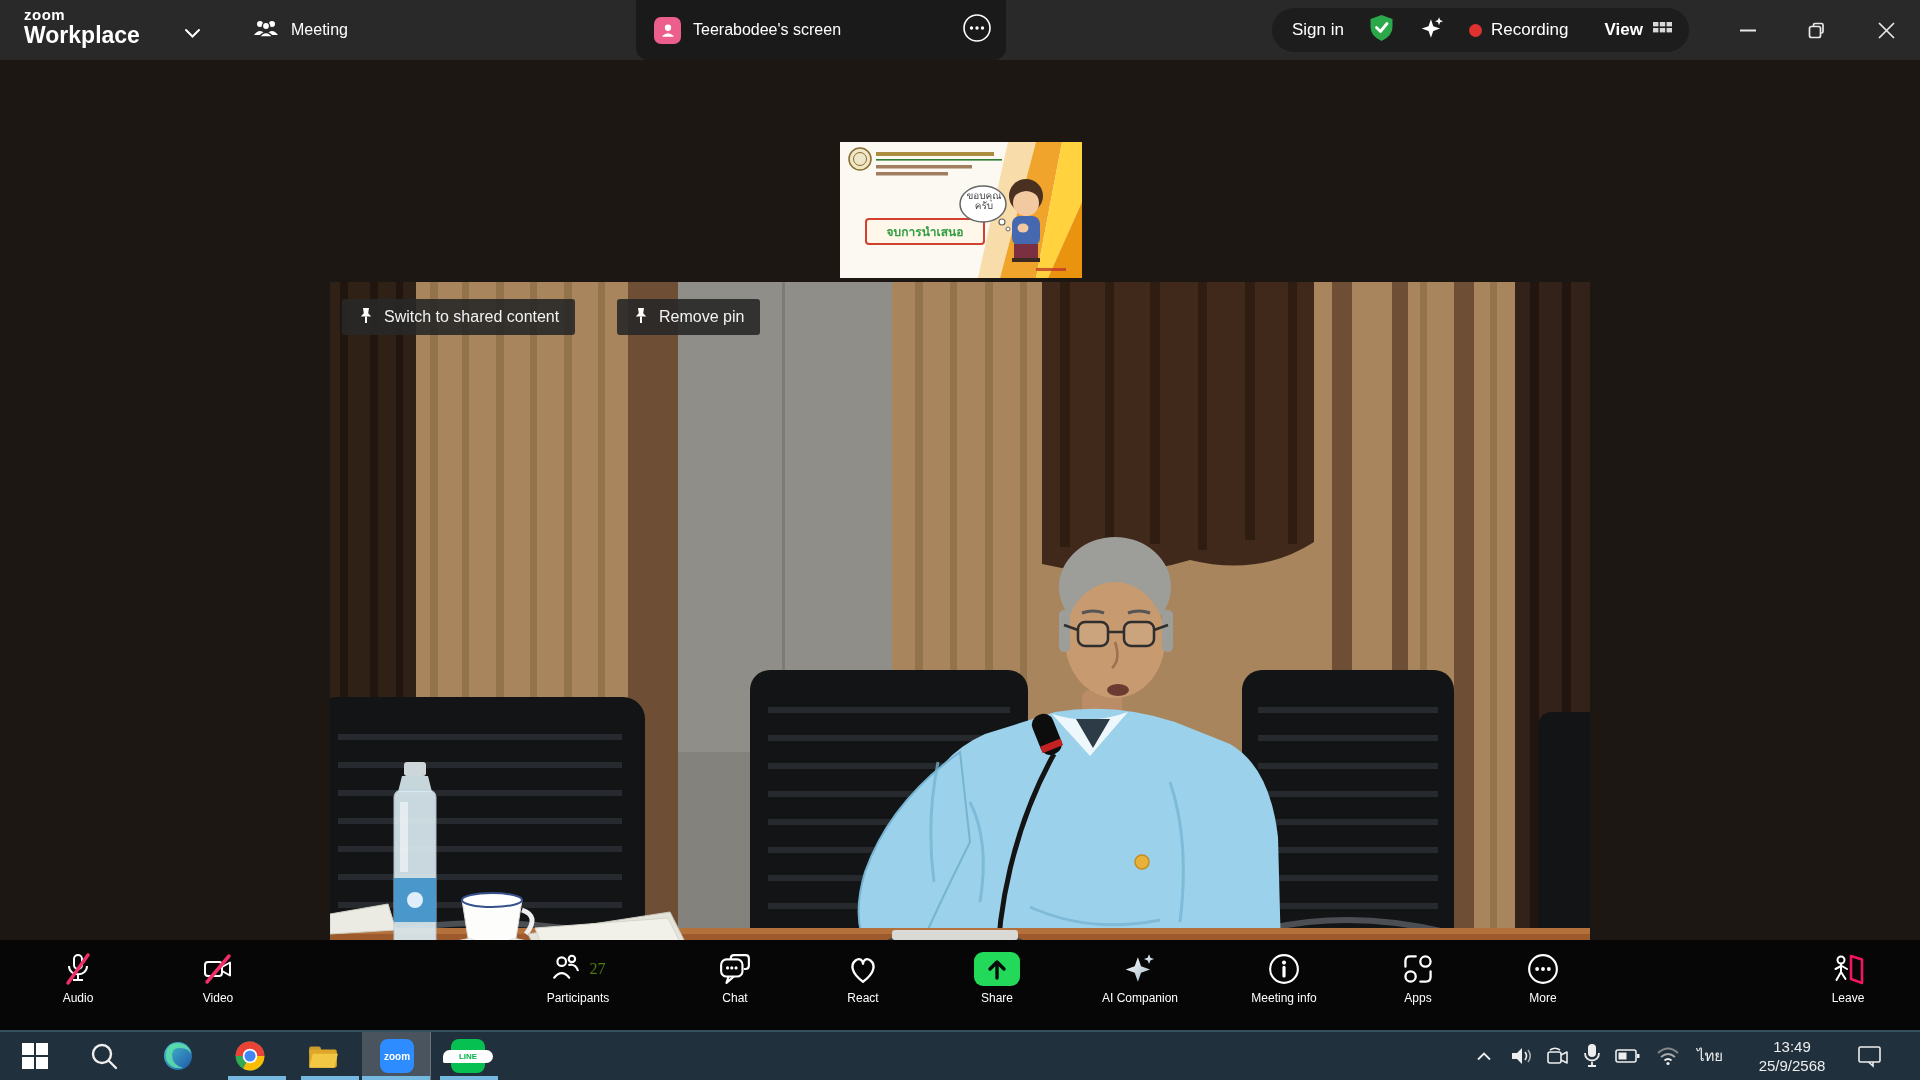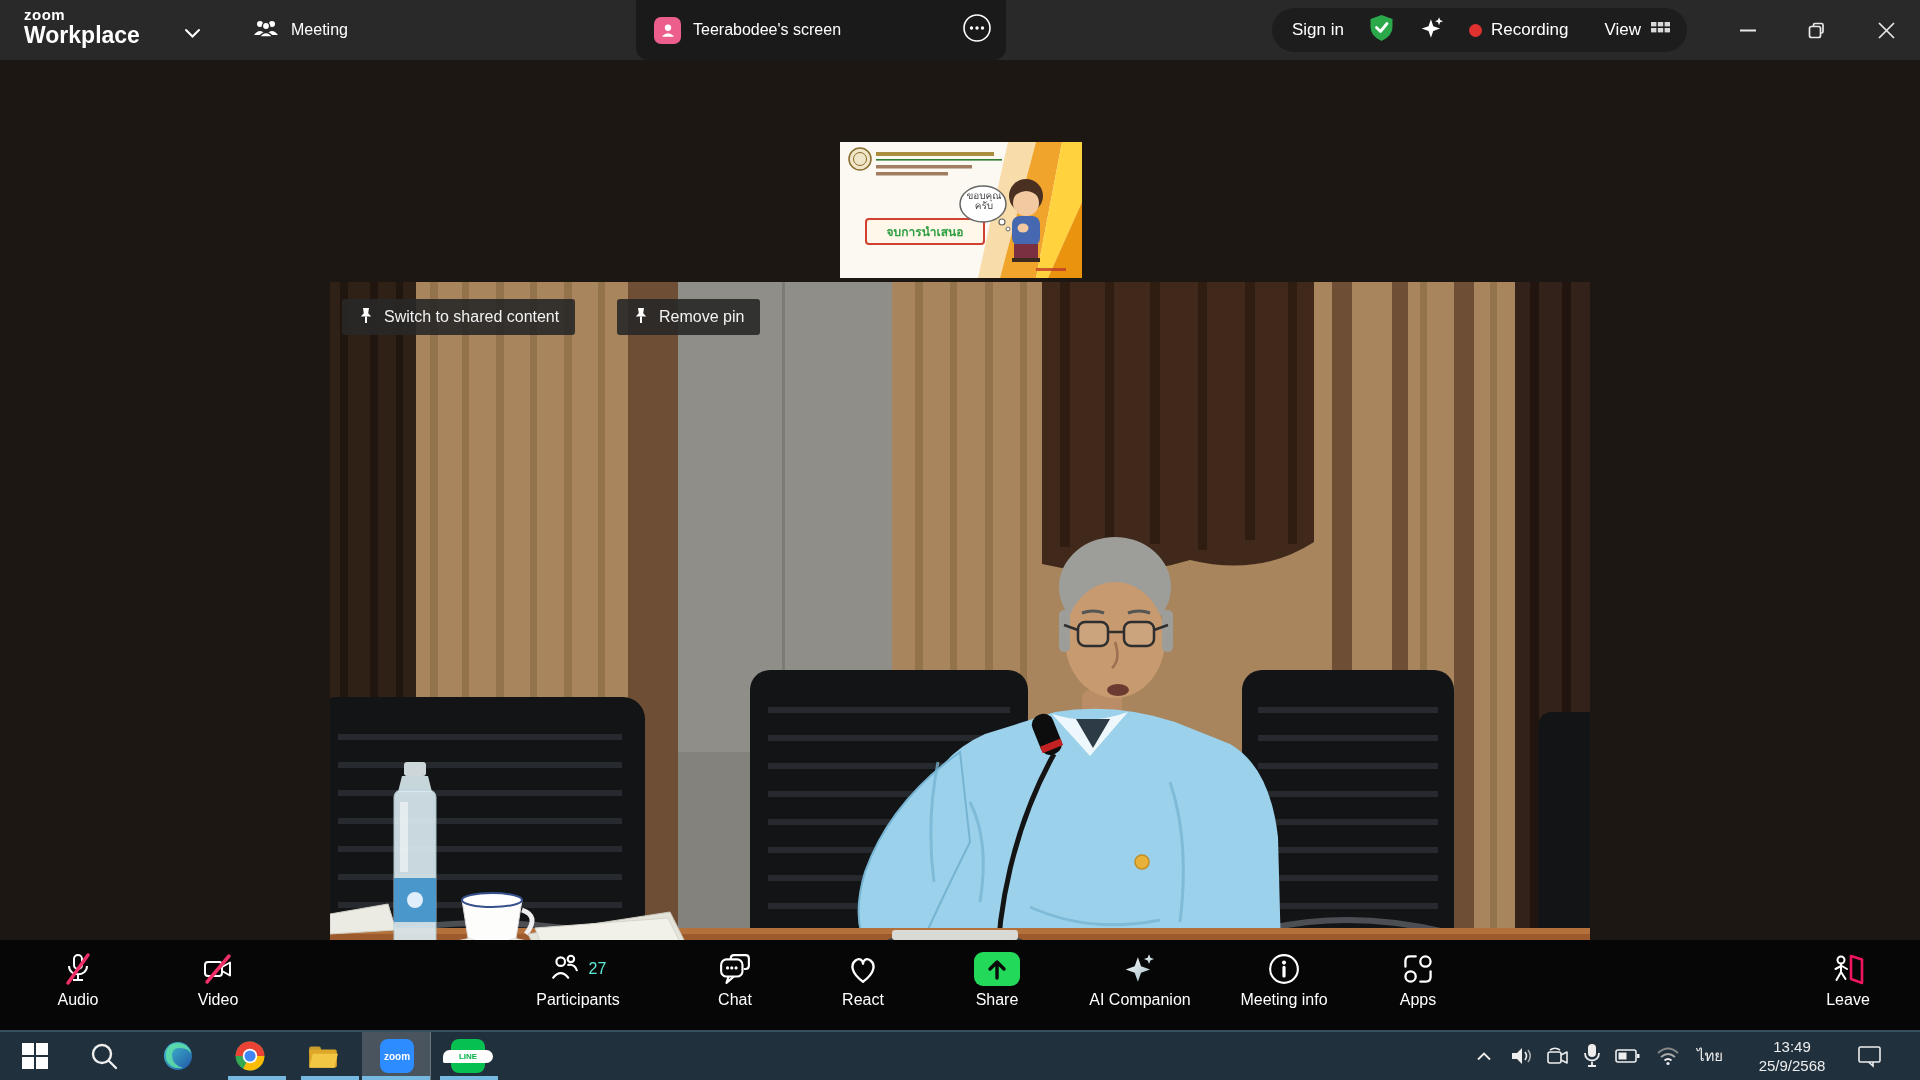--- a/index.html
+++ b/index.html
@@ -17,21 +17,21 @@
   .tab-active{left:636px;width:370px;background:#1a1a1a;border-radius:0 0 12px 12px;
               padding:0 14px 0 18px;box-sizing:border-box;font-size:16px;}
   .tab-person-badge{width:27px;height:27px;border-radius:7px;background:#ec5f8d;
               display:flex;align-items:center;justify-content:center;margin-right:12px;flex:0 0 auto;}
   .tab-active .spacer{flex:1;}
   .pill{position:absolute;left:1272px;top:8px;height:44px;border-radius:22px;background:#1d1d1d;
         display:flex;align-items:center;padding:0 16px 0 20px;gap:24px;}
   .pill .txt{font-size:17px;}
   .rec{display:flex;align-items:center;gap:9px;}
   .rec-dot{width:13px;height:13px;border-radius:50%;background:#e03131;}
-  .viewgrp{display:flex;align-items:center;gap:9px;margin-left:12px;}
+  .viewgrp{display:flex;align-items:center;gap:9px;margin-left:12px;font-weight:bold;}
   .winbtn{position:absolute;top:0;width:52px;height:60px;display:flex;align-items:center;justify-content:center;}
 
   
   .stage{position:absolute;top:60px;left:0;width:1920px;height:880px;background:#1c1712;}
   .thumb{position:absolute;left:840px;top:82px;width:242px;height:136px;background:#fbf9f2;overflow:hidden;}
   .thumb-endbox{position:absolute;left:26px;top:77px;width:118px;height:25px;display:flex;
      align-items:center;justify-content:center;font-size:12px;font-weight:bold;color:#2f9e41;text-align:center;}
   .thumb-bubble{position:absolute;left:121px;top:49px;width:46px;text-align:center;
      font-size:10px;line-height:10px;color:#444;}
 
@@ -39,22 +39,22 @@
   .pinbtn{position:absolute;top:17px;height:36px;border-radius:3px;background:rgba(40,40,40,.9);
      display:flex;align-items:center;gap:10px;padding:0 16px;font-size:16px;color:#f2f2f2;}
   .namelabel{position:absolute;left:8px;bottom:9px;height:29px;border-radius:4px;background:rgba(18,18,18,.62);
      display:flex;align-items:center;gap:9px;padding:0 11px;font-size:15px;color:#fff;}
 
   
   .toolbar{position:absolute;top:940px;left:0;width:1920px;height:90px;background:#060606;}
   .tbi{position:absolute;top:11px;transform:translateX(-50%);display:flex;flex-direction:column;
        align-items:center;width:150px;}
   .tbi .ico{height:36px;display:flex;align-items:center;justify-content:center;gap:7px;}
-  .tbi .lbl{font-size:16px;margin-top:4px;white-space:nowrap;}
-  .count{font-size:16px;color:#5eead4;margin-left:2px;}
+  .tbi .lbl{font-size:12px;margin-top:4px;white-space:nowrap;}
+  .count{font-size:16px;color:#4d7c0f;margin-left:2px;font-family:Liberation Serif, serif;}
   .sharebox{width:46px;height:34px;border-radius:9px;background:#23d959;display:flex;
             align-items:center;justify-content:center;}
 
   
   .taskbar{position:absolute;top:1030px;left:0;width:1920px;height:50px;background:#20303c;
            border-top:2px solid #35505e;box-sizing:border-box;}
   .tk{position:absolute;top:0;height:48px;display:flex;align-items:center;justify-content:center;
       transform:translateX(-50%);}
   .tk-active{position:absolute;left:362px;top:0;width:68px;height:48px;background:#49545e;border-right:1px solid #6a747e;}
   .underline{position:absolute;bottom:0;height:4px;background:#76b9e0;}
@@ -515,20 +515,31 @@
       <svg width="32" height="32" viewBox="0 0 28 28">
         <path d="M3 12 V7 Q3 3 7 3 H12" stroke="#fff" stroke-width="2" fill="none" stroke-linecap="round"></path>
         <path d="M16 25 H21 Q25 25 25 21 V16" stroke="#fff" stroke-width="2" fill="none" stroke-linecap="round"></path>
         <circle cx="20.5" cy="7.5" r="4.5" stroke="#fff" stroke-width="2" fill="none"></circle>
         <circle cx="7.5" cy="20.5" r="4.5" stroke="#fff" stroke-width="2" fill="none"></circle>
       </svg>
     </span>
     <span class="lbl">Apps</span>
   </div>
 
+  <div class="tbi" style="left:1543px">
+    <span class="ico">
+      <svg width="32" height="32" viewBox="0 0 30 30">
+        <circle cx="15" cy="15" r="13" stroke="#fff" stroke-width="2" fill="none"></circle>
+        <circle cx="9.5" cy="15" r="1.8" fill="#fff"></circle>
+          <circle cx="15" cy="15" r="1.8" fill="#fff"></circle>
+          <circle cx="20.5" cy="15" r="1.8" fill="#fff"></circle>
+      </svg>
+    </span>
+    <span class="lbl">More</span>
+  </div>
 
   <div class="tbi" style="left:1848px">
     <span class="ico">
       <svg width="34" height="34" viewBox="0 0 34 34">
         <path d="M20 4 L31 7.5 V31 L20 27 Z" fill="none" stroke="#f0155f" stroke-width="2.6" stroke-linejoin="round"></path>
         <circle cx="10" cy="8" r="3.5" stroke="#fff" stroke-width="2" fill="none"></circle>
         <path d="M10 12.5 V20 M10 14 L4.5 17 M10 13.5 L16 17 M10 20 L5.5 28 M10 20 L14.5 27" stroke="#fff" stroke-width="2" fill="none" stroke-linecap="round"></path>
       </svg>
     </span>
     <span class="lbl">Leave</span>

